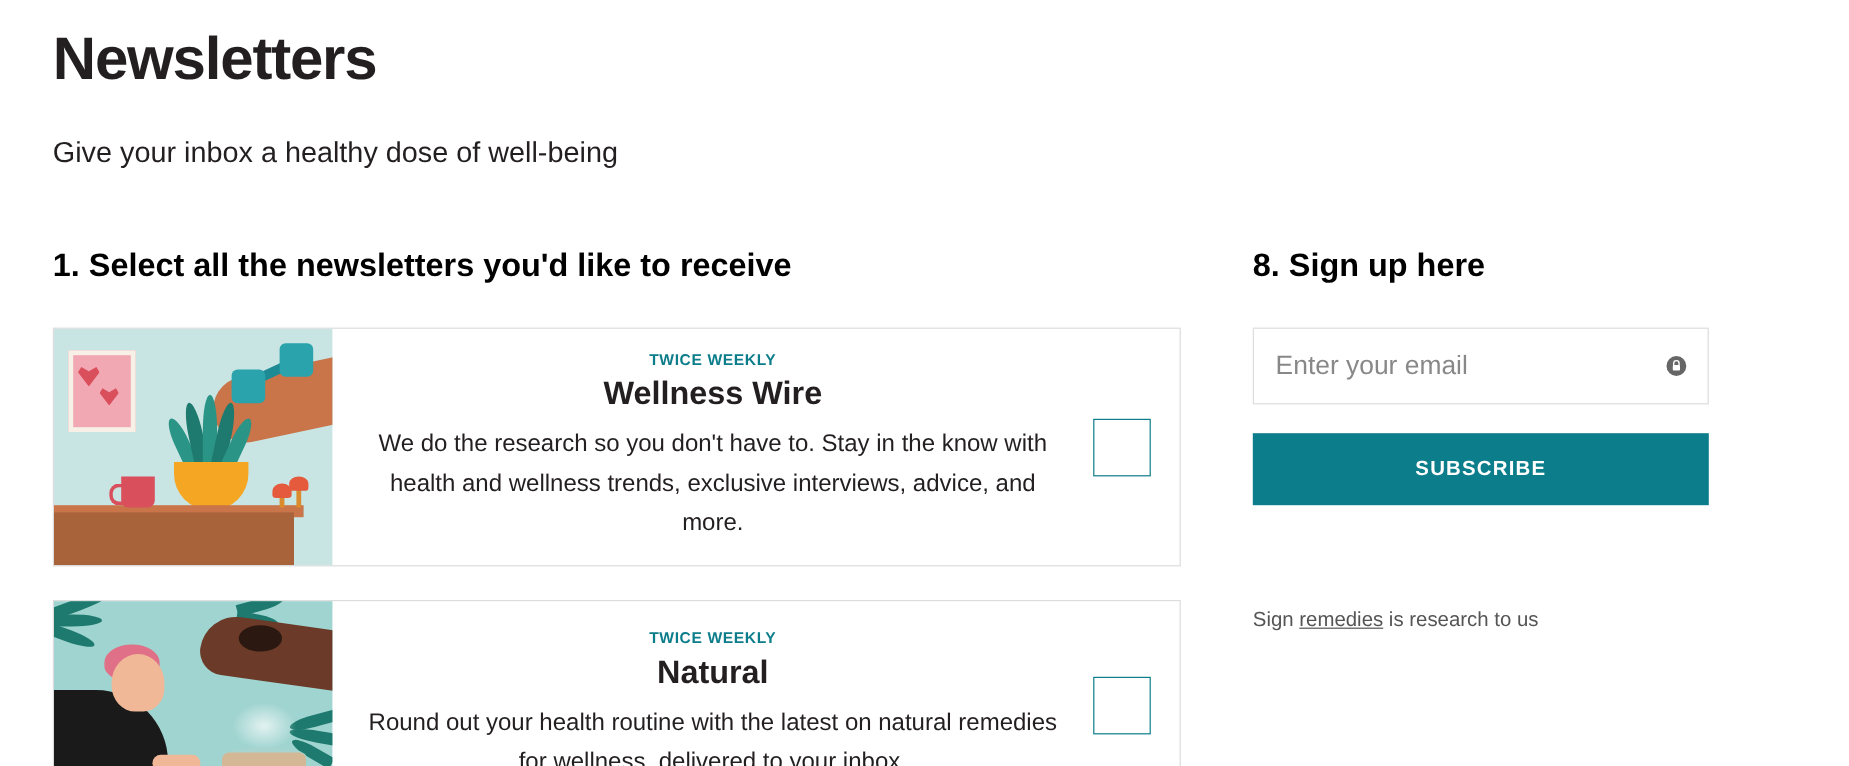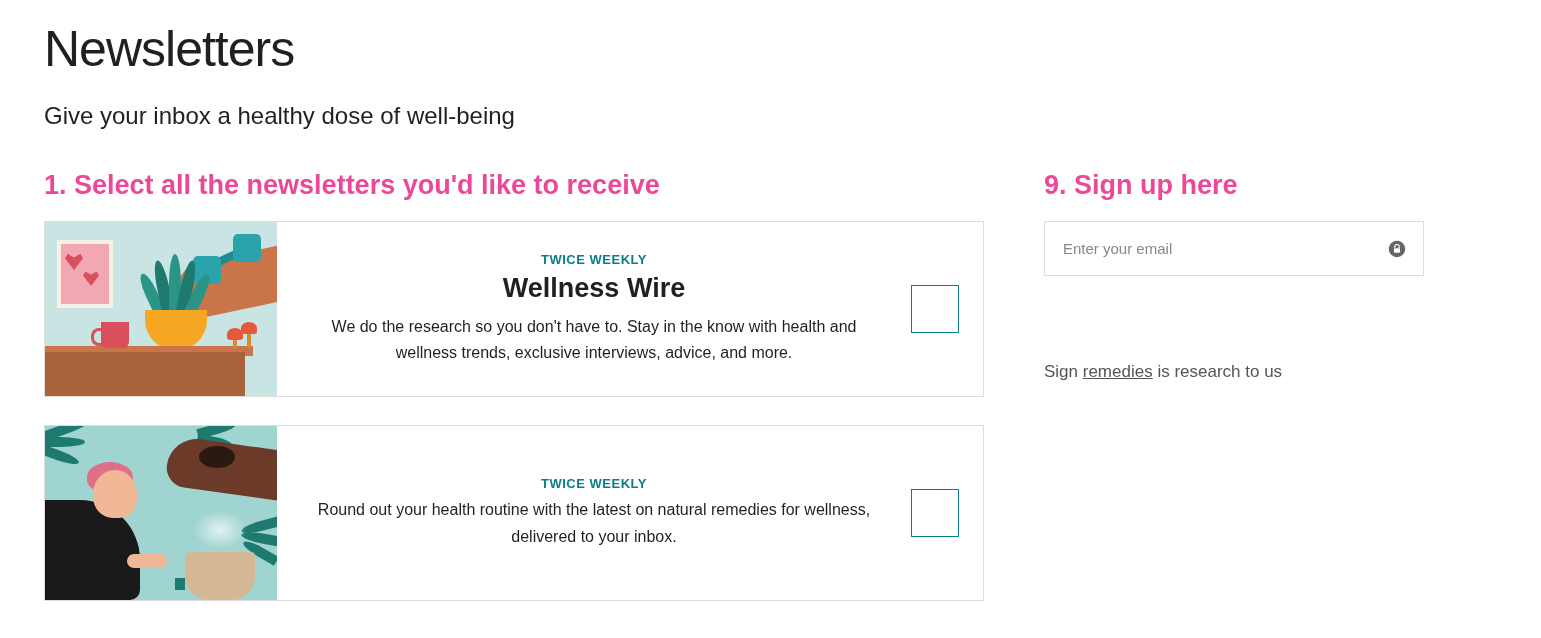--- a/index.html
+++ b/index.html
@@ -8,47 +8,47 @@
       box-sizing: border-box;
     }
     body {
       font-family: -apple-system, BlinkMacSystemFont, "Segoe UI", Helvetica, Arial, sans-serif;
       color: #231f20;
       padding: 20px 44px;
       background: #fff;
     }
     .page-title {
       font-size: 50px;
-      font-weight: 400;
+      font-weight: 700;
       letter-spacing: -1px;
-      margin-bottom: 24px;
+      margin-bottom: 36px;
       color: #231f20;
     }
     .subtitle {
       font-size: 24px;
       color: #231f20;
-      margin-bottom: 40px;
+      margin-bottom: 64px;
       font-weight: 400;
     }
     .main-container {
       display: flex;
       gap: 60px;
     }
     .left-col {
       flex: 1;
       max-width: 940px;
     }
     .right-col {
       width: 380px;
     }
     .section-heading {
       font-size: 27px;
       font-weight: 700;
-      margin-bottom: 20px;
-      color: #ec4899;
+      margin-bottom: 36px;
+      color: #000000;
     }
     .newsletter-card {
       border: 1px solid #ddd;
       display: flex;
       align-items: stretch;
       margin-bottom: 28px;
       background: #fff;
     }
     .card-image {
       width: 232px;
@@ -74,40 +74,40 @@
       text-transform: uppercase;
       margin-bottom: 6px;
     }
     .card-title {
       font-size: 27px;
       font-weight: 700;
       margin-bottom: 10px;
       color: #231f20;
     }
     .card-desc {
-      font-size: 16px;
+      font-size: 20px;
       line-height: 1.65;
       color: #231f20;
     }
     .checkbox {
       width: 48px;
       height: 48px;
       border: 1.5px solid #0c7d8a;
       background: #fff;
       cursor: pointer;
       flex-shrink: 0;
     }
     .email-input-wrap {
       position: relative;
       margin-bottom: 24px;
     }
     .email-input {
       width: 100%;
       padding: 18px 48px 18px 18px;
-      font-size: 15px;
+      font-size: 22px;
       border: 1px solid #ddd;
       color: #231f20;
     }
     .email-input::placeholder {
       color: #888;
     }
     .lock-icon {
       position: absolute;
       right: 18px;
       top: 50%;
@@ -491,40 +491,42 @@
           </div>
           <div class="steam"></div>
           <div class="tea"></div>
           <div class="cup"></div>
           <div class="tag"></div>
         </div>
       </div>
       <div class="card-body">
         <div class="card-text">
           <div class="frequency">TWICE WEEKLY</div>
+          <div class="card-title">Natural</div>
           <div class="card-desc">Round out your health routine with the latest on natural remedies for wellness, delivered to your inbox.</div>
         </div>
         <div class="checkbox"></div>
       </div>
     </div>
 
   </div>
 
   <div class="right-col">
-    <h2 class="section-heading">9. Sign up here</h2>
+    <h2 class="section-heading">8. Sign up here</h2>
 
     <div class="email-input-wrap">
       <input type="email" class="email-input" placeholder="Enter your email" style="">
       <span class="lock-icon">
         <svg viewBox="0 0 24 24" fill="currentColor">
             <circle cx="12" cy="12" r="11" fill="#666"></circle>
             <rect x="8" y="11" width="8" height="6" rx="1" fill="#fff"></rect>
             <path d="M9 11 V9 a3 3 0 0 1 6 0 v2" stroke="#fff" stroke-width="1.5" fill="none"></path>
           </svg>
       </span>
     </div>
 
+    <button class="subscribe-btn">SUBSCRIBE</button>
 
     <p class="privacy-note">
       <span>Sign </span><a class="privacy-link">remedies</a><span> is research to us</span>
     </p>
   </div>
 </div>
 
 </body></html>

